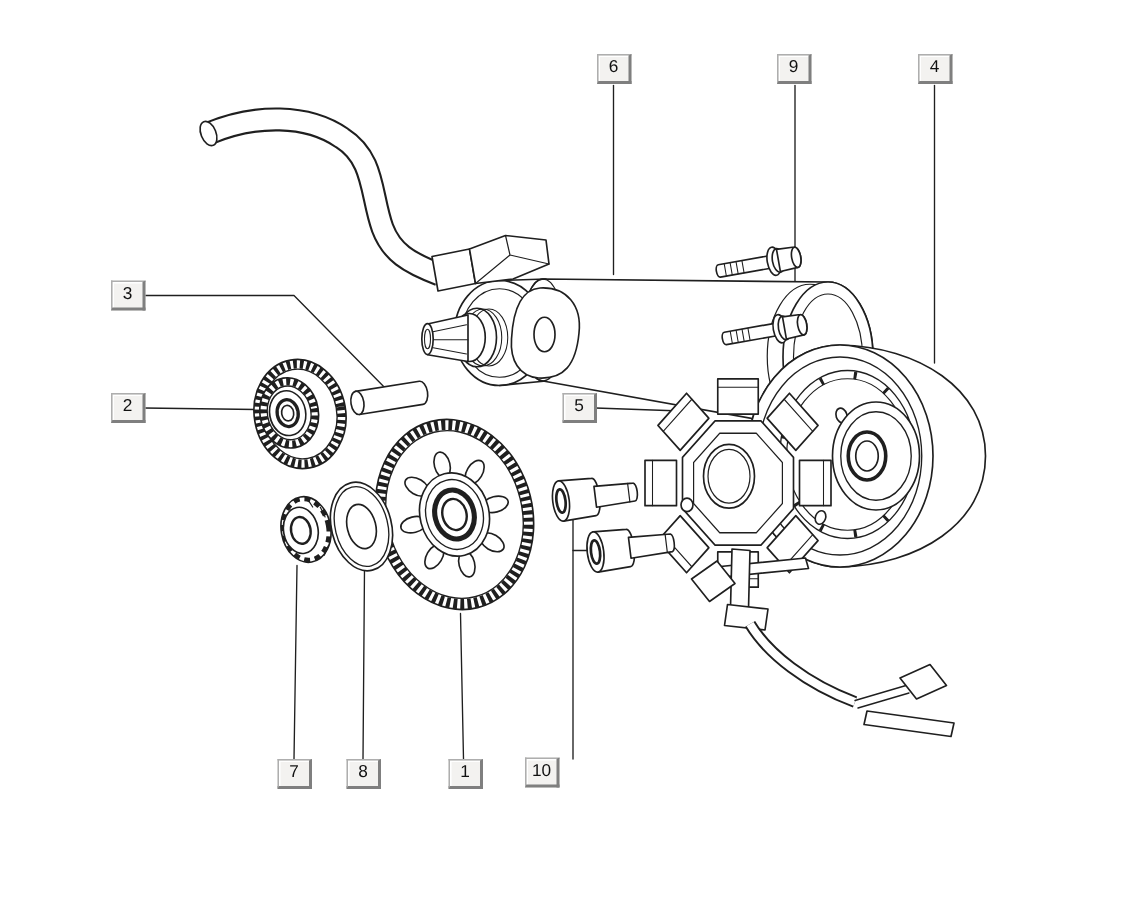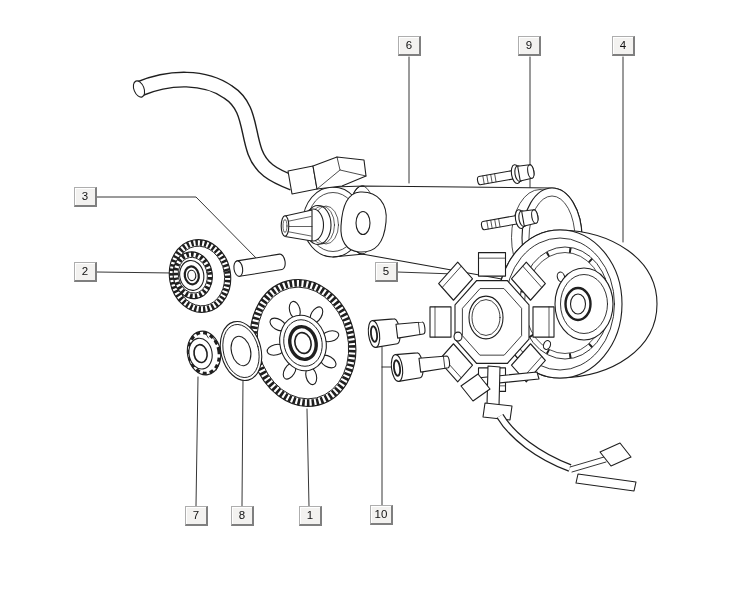--- a/index.html
+++ b/index.html
@@ -247,17 +247,17 @@
     </div>
 <div class="callout" style="left:185px;top:506px">
       <span>7</span>
     </div>
 <div class="callout" style="left:231px;top:506px">
       <span>8</span>
     </div>
 <div class="callout" style="left:518px;top:36px">
       <span>9</span>
     </div>
-<div class="callout" style="left:370px;top:505px">
+<div class="callout" style="left:350px;top:505px">
       <span>10</span>
     </div>
 
 </div>
 
 </body></html>

